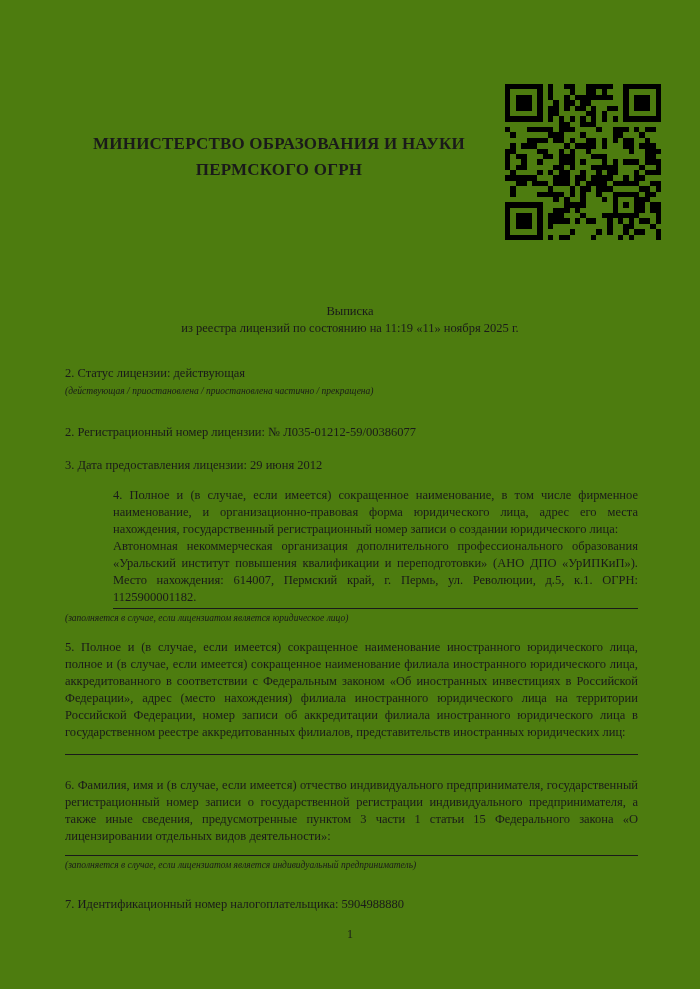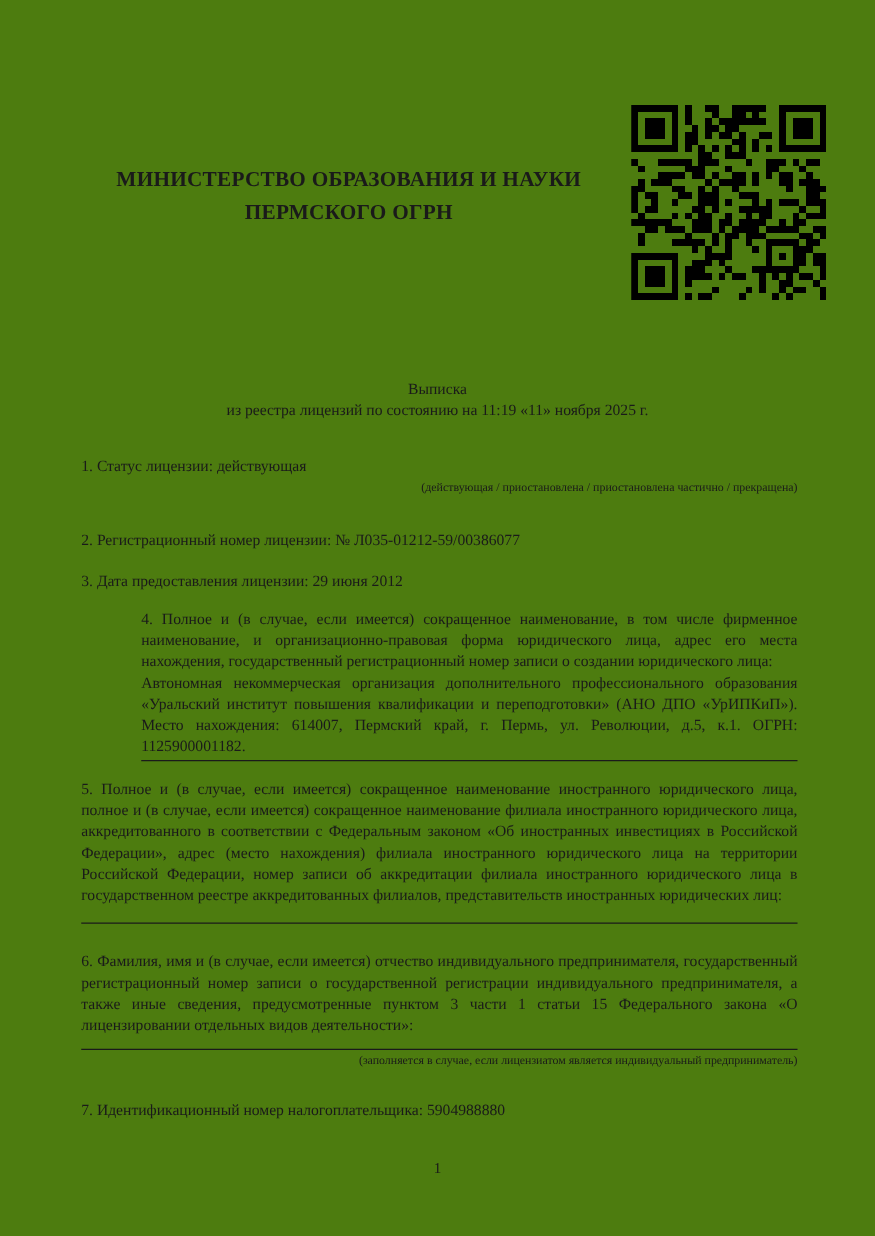--- a/index.html
+++ b/index.html
@@ -19,21 +19,21 @@
   
   .org{position:absolute;left:60px;top:131px;width:438px;text-align:center;}
   .org-name{font-weight:bold;font-size:17px;line-height:26px;letter-spacing:.2px;}
   .org-caption{font-size:9px;line-height:12px;margin-top:3px;color:#1a1a1a;}
   
   .doc-title{position:absolute;left:0;top:303px;width:700px;text-align:center;font-size:12.5px;line-height:17px;}
   
   .content{position:absolute;left:65px;top:365px;width:573px;}
   .content p{margin:0;padding:0;}
   .just{text-align:justify;}
-  .small-caption{text-align:right;font-size:9.5px;line-height:14px;margin-top:2px !important;}
+  .small-caption{text-align:left;font-size:9.5px;line-height:14px;margin-top:2px !important;font-style:italic;}
   .mt-26{margin-top:26px !important;}
   .mt-24{margin-top:24px !important;}
   .mt-22{margin-top:22px !important;}
   .mt-16{margin-top:16px !important;}
   .mt-14{margin-top:14px !important;}
   .mt-13{margin-top:13px !important;margin-left:48px;}
   .ruled{border-bottom:1.5px solid #1a1a1a;padding-bottom:2px;}
   .fill-line{height:13px;border-bottom:1.5px solid #1a1a1a;}
   .fill-line.short{height:10px;}
   .page-number{position:absolute;left:0;top:926px;width:700px;text-align:center;font-size:12px;}
@@ -460,31 +460,32 @@
     </div>
   </header>
 
   <div class="doc-title">
     <div>Выписка</div>
     <div>из реестра лицензий по состоянию на 11:19 «11» ноября 2025 г.</div>
   </div>
 
   <main class="content">
 
-    <p>1. Статус лицензии: действующая</p>
+    <p>2. Статус лицензии: действующая</p>
     <p class="small-caption">(действующая / приостановлена / приостановлена частично / прекращена)</p>
 
     <p class="mt-26">2. Регистрационный номер лицензии: № Л035-01212-59/00386077</p>
 
     <p class="mt-16">3. Дата предоставления лицензии: 29 июня 2012</p>
 
     <div class="ruled mt-13">
       <p class="just">4. Полное и (в случае, если имеется) сокращенное наименование, в том числе фирменное наименование, и организационно-правовая форма юридического лица, адрес его места нахождения, государственный регистрационный номер записи о создании юридического лица:</p>
       <p class="just">Автономная некоммерческая организация дополнительного профессионального образования «Уральский институт повышения квалификации и переподготовки» (АНО ДПО «УрИПКиП»). Место нахождения: 614007, Пермский край, г. Пермь, ул. Революции, д.5, к.1. ОГРН: 1125900001182.</p>
     </div>
+    <p class="small-caption">(заполняется в случае, если лицензиатом является юридическое лицо)</p>
 
     <div class="mt-14">
       <p class="just">5. Полное и (в случае, если имеется) сокращенное наименование иностранного юридического лица, полное и (в случае, если имеется) сокращенное наименование филиала иностранного юридического лица, аккредитованного в соответствии с Федеральным законом «Об иностранных инвестициях в Российской Федерации», адрес (место нахождения) филиала иностранного юридического лица на территории Российской Федерации, номер записи об аккредитации филиала иностранного юридического лица в государственном реестре аккредитованных филиалов, представительств иностранных юридических лиц:</p>
       <div class="fill-line"></div>
     </div>
 
     <div class="mt-22">
       <p class="just">6. Фамилия, имя и (в случае, если имеется) отчество индивидуального предпринимателя, государственный регистрационный номер записи о государственной регистрации индивидуального предпринимателя, а также иные сведения, предусмотренные пунктом 3 части 1 статьи 15 Федерального закона «О лицензировании отдельных видов деятельности»:</p>
       <div class="fill-line short"></div>
     </div>

